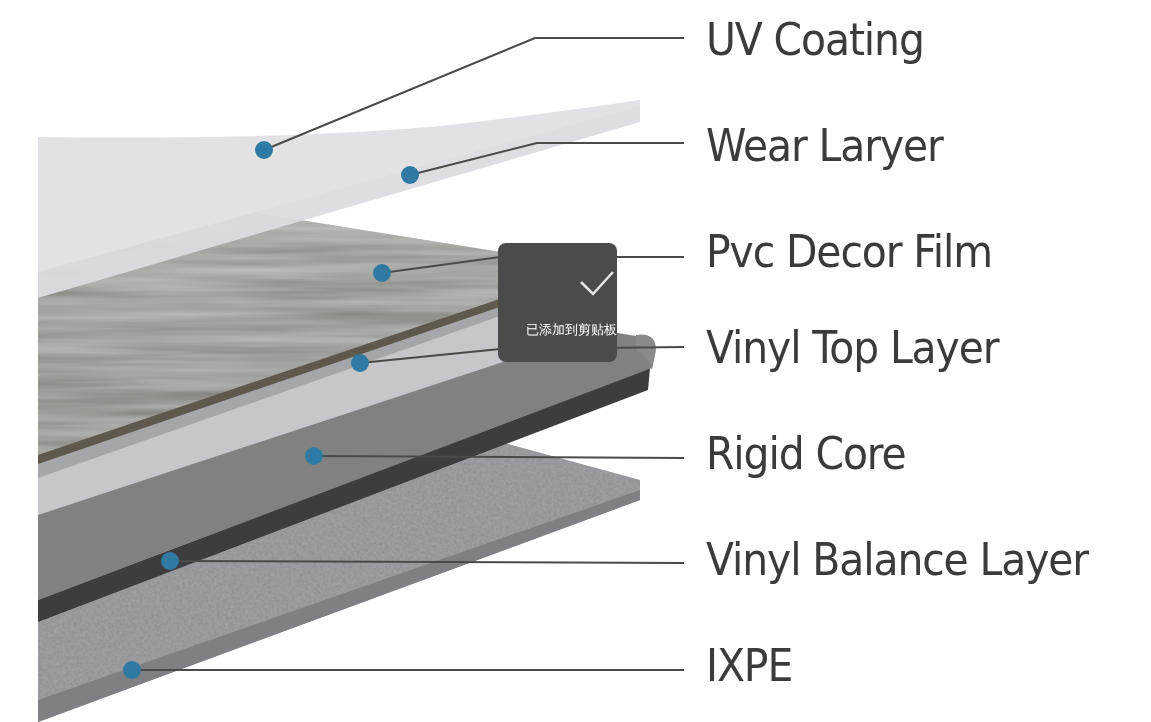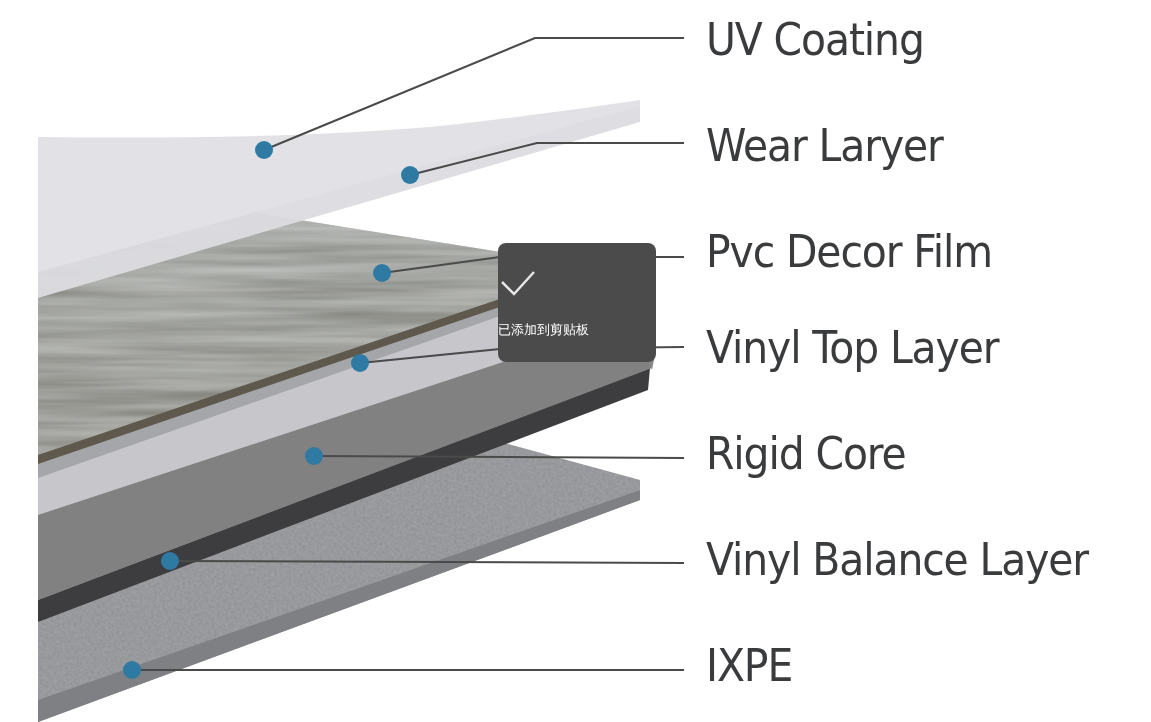--- a/index.html
+++ b/index.html
@@ -7,23 +7,23 @@
            font-family: "DejaVu Sans", sans-serif; }
     #diagram { position: absolute; left: 0; top: 0; width: 1151px; height: 722px; }
     .layer-label {
       position: absolute; left: 706px;
       font-family: "DejaVu Sans", sans-serif;
       font-size: 44px; color: #3a3b3d; letter-spacing: -1.2px;
       white-space: nowrap; line-height: 1;
       transform: scaleX(0.93); transform-origin: left center;
     }
     .toast {
-      position: absolute; left: 498px; top: 243px; width: 158px; height: 119px;
+      position: absolute; left: 498px; top: 243px; width: 119px; height: 119px;
       background: #4b4b4b; border-radius: 8px;
-      display: flex; flex-direction: column; align-items: flex-start;
+      display: flex; flex-direction: column; align-items: flex-end;
     }
     .toast .check { margin-top: 24px; width: 40px; height: 32px; }
     .toast .msg {
       margin-top: 22px; color: #ffffff; font-size: 13px;
       font-family: "DejaVu Sans", sans-serif; white-space: nowrap;
     }
   </style>
 </head>
 <body>
 

